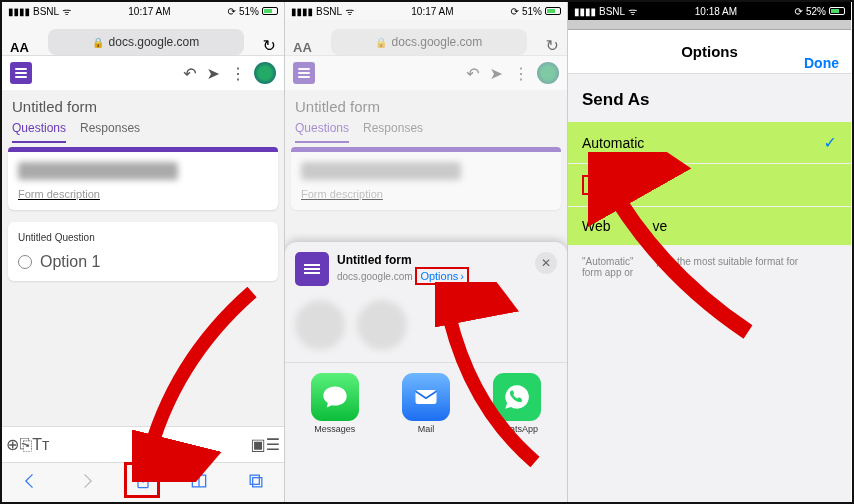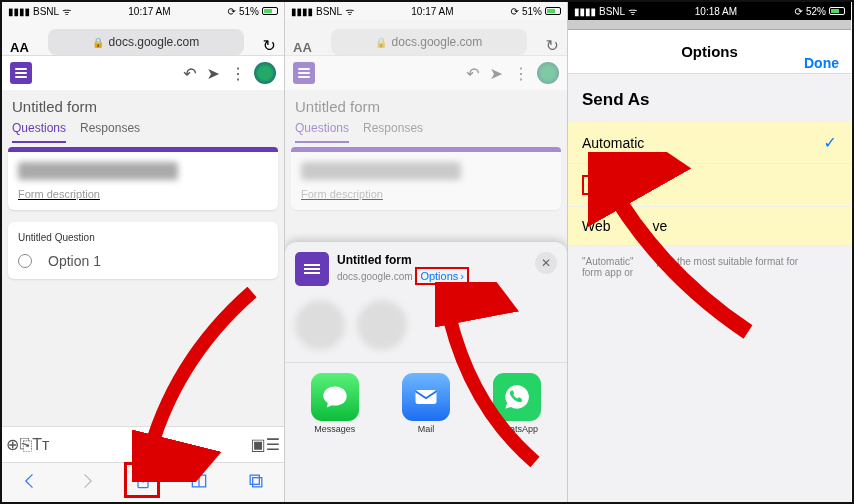--- a/index.html
+++ b/index.html
@@ -28,21 +28,21 @@
   .doc-title { padding:8px 10px 0 10px; color:#555; font-size:15px;}
   .tabs { display:flex; padding:6px 10px 0 10px; font-size:12px; }
   .tabs .tab { margin-right:14px; color:#666; padding-bottom:6px;}
   .tabs .tab.active { color:#673ab7; border-bottom:2px solid #673ab7; font-weight:500;}
   .form-card-top { height:5px; background:#673ab7; margin:4px 6px 0 6px; border-radius:4px 4px 0 0;}
   .form-card { background:#fff; margin:0 6px 6px 6px; padding:10px; border-radius:0 0 6px 6px; box-shadow:0 1px 2px rgba(0,0,0,.1);text-decoration:underline;}
   .blurred-title { width:160px; height:18px; background:#aaa; filter:blur(3px); border-radius:3px; margin-bottom:8px;}
   .card-desc { font-size:11px; color:#999; }
   .question-card { background:#fff; margin:6px; padding:10px; border-radius:6px; box-shadow:0 1px 2px rgba(0,0,0,.1);}
   .qtitle { font-size:10px; margin-bottom:10px; color:#333; }
-  .option-row { display:flex; align-items:center; gap:16px; font-size:14px; color:#555;}
+  .option-row { display:flex; align-items:center; gap:8px; font-size:16px; color:#555;}
   .radio { width:14px; height:14px; border:1.5px solid #888; border-radius:50%; }
   
   .forms-toolbar { background:#fff; border-top:1px solid #ddd; display:flex; align-items:center; justify-content:space-around; padding:8px 4px; color:#555;}
   .forms-toolbar .tbtn { font-size:16px; }
   .safari-bottom { background:#f7f7f7; border-top:1px solid #ddd; display:flex; align-items:center; justify-content:space-around; padding:8px 0; height:40px; }
   .safari-bottom svg { width:20px; height:20px; stroke:#3478f6; fill:none; stroke-width:1.5; }
   .safari-bottom .disabled svg { stroke:#bbb; }
   
   .sheet-backdrop { position:absolute; left:0; right:0; bottom:0; height:260px; background:#f2f2f4; border-top-left-radius:12px; border-top-right-radius:12px; box-shadow:0 -2px 8px rgba(0,0,0,.2); display:flex; flex-direction:column; }
   .sheet-head { display:flex; align-items:center; padding:10px; gap:8px; position:relative;}
@@ -62,21 +62,21 @@
   .messages { background:linear-gradient(#5af07a,#0bbd3a);}
   .mail { background:linear-gradient(#6fb7ff,#1c6ef2);}
   .whatsapp { background:#25d366;}
   
   .options-nav { height:44px; background:#fff; border-bottom:1px solid #ddd; display:flex; align-items:center; justify-content:center; position:relative;}
   .options-nav .title { font-weight:600; font-size:15px;}
   .options-nav .done { position:absolute; right:12px; color:#007aff; font-size:14px; font-weight:600;margin-top:23px;}
   .sheet-body { flex:1; background:#f2f2f4; padding-top:10px;}
   .section-label { font-size:17px; font-weight:600; padding:6px 14px;}
   .opt-list { margin:6px 0; }
-  .opt-row { background:#fef9c3; padding:11px 14px; border-bottom:1px solid #eee; display:flex; justify-content:space-between; align-items:center; font-size:14px; position:relative;}
+  .opt-row { background:#bef264; padding:11px 14px; border-bottom:1px solid #eee; display:flex; justify-content:space-between; align-items:center; font-size:14px; position:relative;}
   .check { color:#007aff; font-size:16px; }
   .pdf-box { border:2px solid #d00; padding:0 3px; display:inline-block; }
   .hint { font-size:10px; color:#888; padding:4px 14px; }
   
   .arrow { position:absolute; pointer-events:none; }
   .share-highlight { position:absolute; bottom:4px; left:122px; width:36px; height:36px; border:3px solid #d00; pointer-events:none;}
   .phone3-top { height:10px; background:#ccc; border-bottom:1px solid #aaa;}
   .dim { opacity:.55; }
 </style>
 </head>

